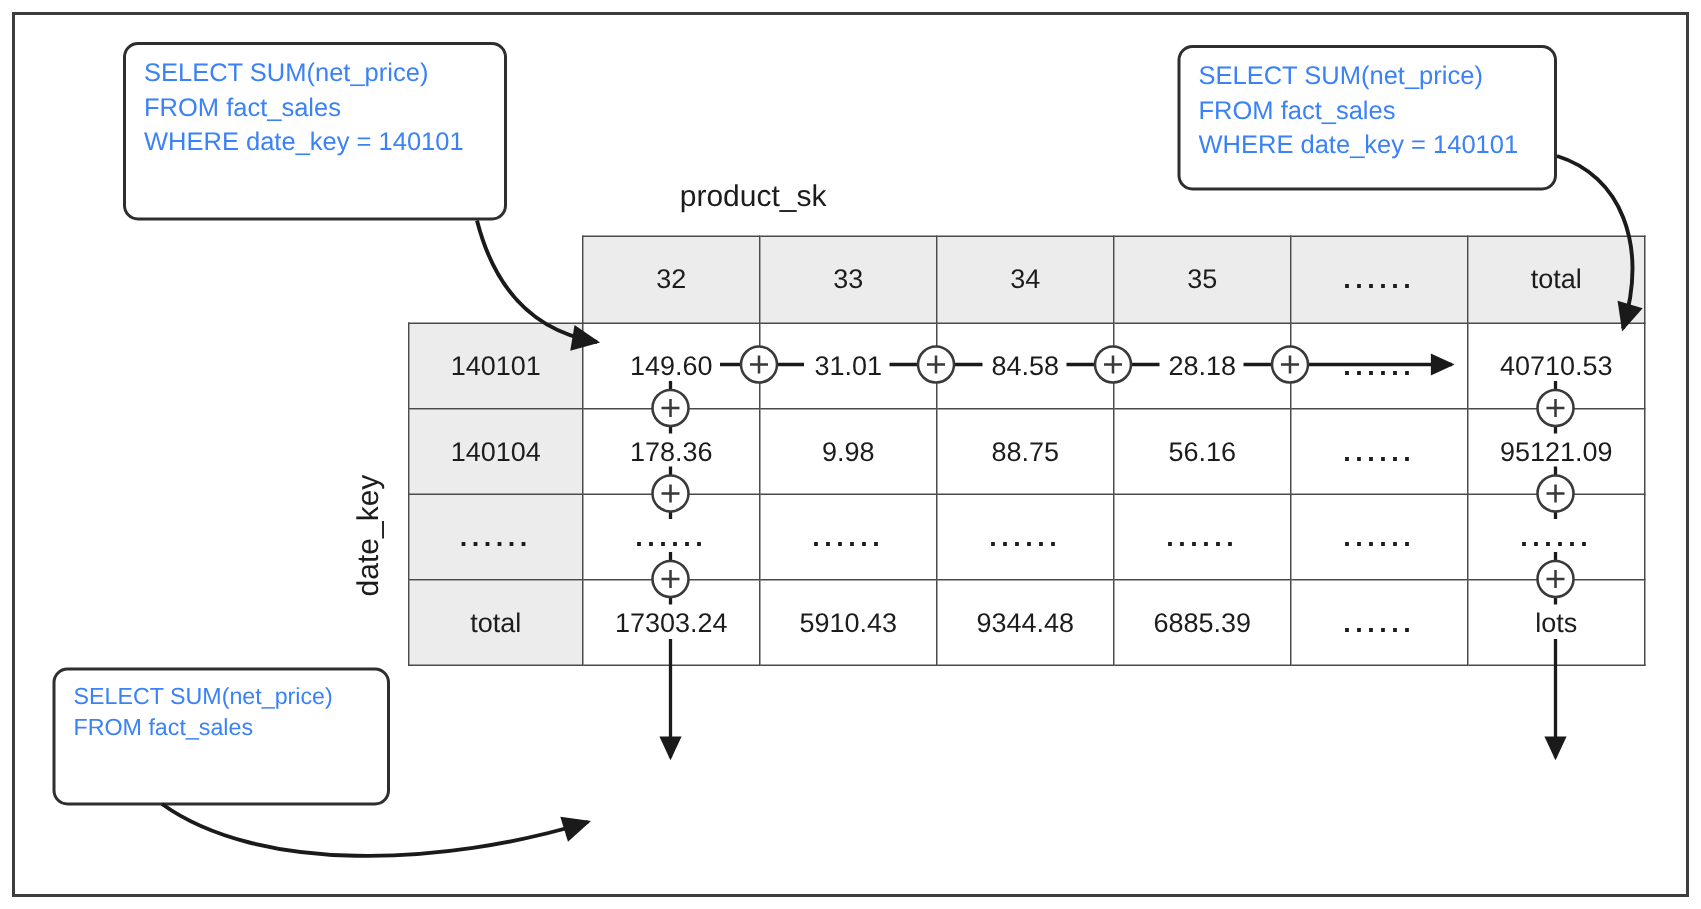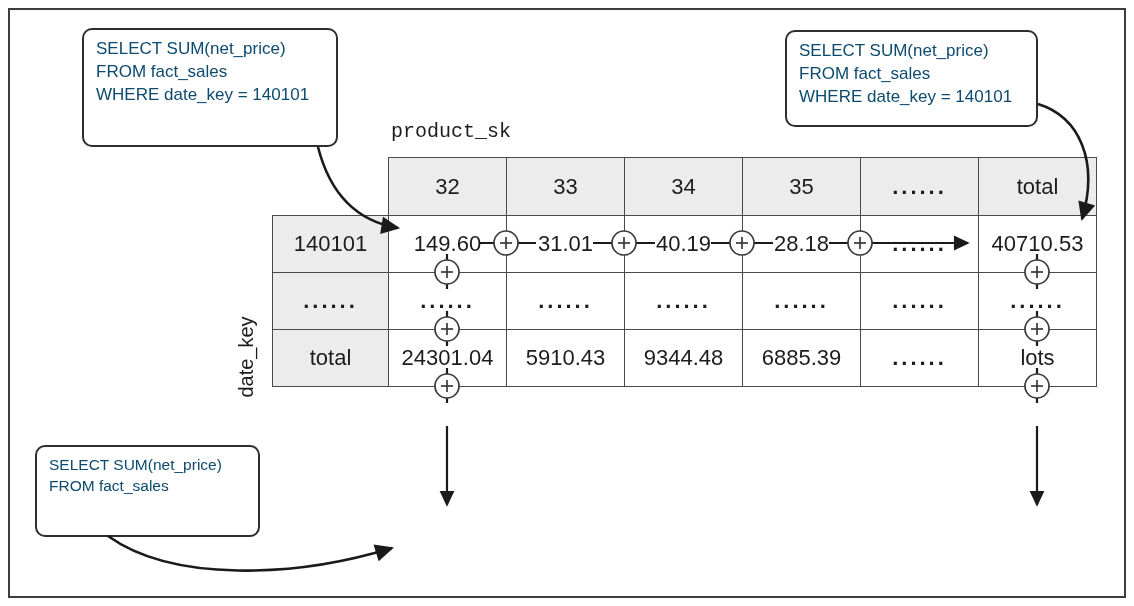--- a/index.html
+++ b/index.html
@@ -4,37 +4,37 @@
 <style>
   html,body{margin:0;padding:0;background:#fff;}
   .canvas{position:relative;width:1134px;height:606px;background:#fff;
           font-family:"Liberation Sans",sans-serif;color:#1c1c1c;overflow:hidden;}
   .frame{position:absolute;left:8px;top:8px;right:8px;bottom:8px;border:2px solid #3d3d3d;}
 
   
   table.cube{position:absolute;left:272px;top:157px;border-collapse:collapse;
              table-layout:fixed;width:824px;}
   table.cube td{border:1.5px solid #4a4a4a;text-align:center;vertical-align:middle;
-                font-size:22px;padding:0;color:#1c1c1c;background:#fff;overflow:hidden;}
+                font-size:18px;padding:0;color:#1c1c1c;background:#fff;overflow:hidden;}
   table.cube td.hdr{background:#ececec;}
   table.cube td.corner{border:none;background:transparent;}
   table.cube tr{height:57px;}
   table.cube tr.toprow{height:58px;}
   td.dots{font-weight:bold;font-size:16px;letter-spacing:3px;}
 
   
   .axis-label{position:absolute;font-size:20px;color:#1c1c1c;}
-  .col-axis{left:391px;top:120px;width:160px;text-align:left;font-family:Liberation Mono, monospace;}
+  .col-axis{left:391px;top:120px;width:160px;text-align:right;}
   .row-axis{left:187px;top:345px;width:120px;height:24px;text-align:center;
             transform:rotate(-90deg);}
 
   
   .callout{position:absolute;border:2.5px solid #2e2e2e;border-radius:10px;
            background:#fff;padding:8px 12px;font-size:17px;line-height:1.35;
-           color:#0c4a6e;box-sizing:border-box;white-space:nowrap;}
+           color:#3b82f6;box-sizing:border-box;white-space:nowrap;}
   .callout-tl{left:82px;top:28px;width:256px;height:119px;}
   .callout-tr{left:785px;top:30px;width:253px;height:97px;}
   .callout-bl{left:35px;top:445px;width:225px;height:92px;font-size:15.5px;}
 
   .overlay{position:absolute;left:0;top:0;pointer-events:none;}
 </style>
 </head>
 <body>
 
 <div class="canvas">
@@ -75,37 +75,46 @@
       <td class="hdr">33</td>
       <td class="hdr">34</td>
       <td class="hdr">35</td>
       <td class="hdr dots">......</td>
       <td class="hdr">total</td>
     </tr>
     <tr>
       <td class="hdr">140101</td>
       <td>149.60</td>
       <td>31.01</td>
-      <td>40.19</td>
+      <td>84.58</td>
       <td>28.18</td>
       <td class="dots">......</td>
       <td>40710.53</td>
     </tr>
     <tr>
+      <td class="hdr">140104</td>
+      <td>178.36</td>
+      <td>9.98</td>
+      <td>88.75</td>
+      <td>56.16</td>
+      <td class="dots">......</td>
+      <td>95121.09</td>
+    </tr>
+    <tr>
       <td class="hdr dots">......</td>
       <td class="dots">......</td>
       <td class="dots">......</td>
       <td class="dots">......</td>
       <td class="dots">......</td>
       <td class="dots">......</td>
       <td class="dots">......</td>
     </tr>
     <tr>
       <td class="hdr">total</td>
-      <td>24301.04</td>
+      <td>17303.24</td>
       <td>5910.43</td>
       <td>9344.48</td>
       <td>6885.39</td>
       <td class="dots">......</td>
       <td>lots</td>
     </tr>
   </tbody>
     </table>
 
   <svg class="overlay" width="1134" height="606" viewBox="0 0 1134 606">

